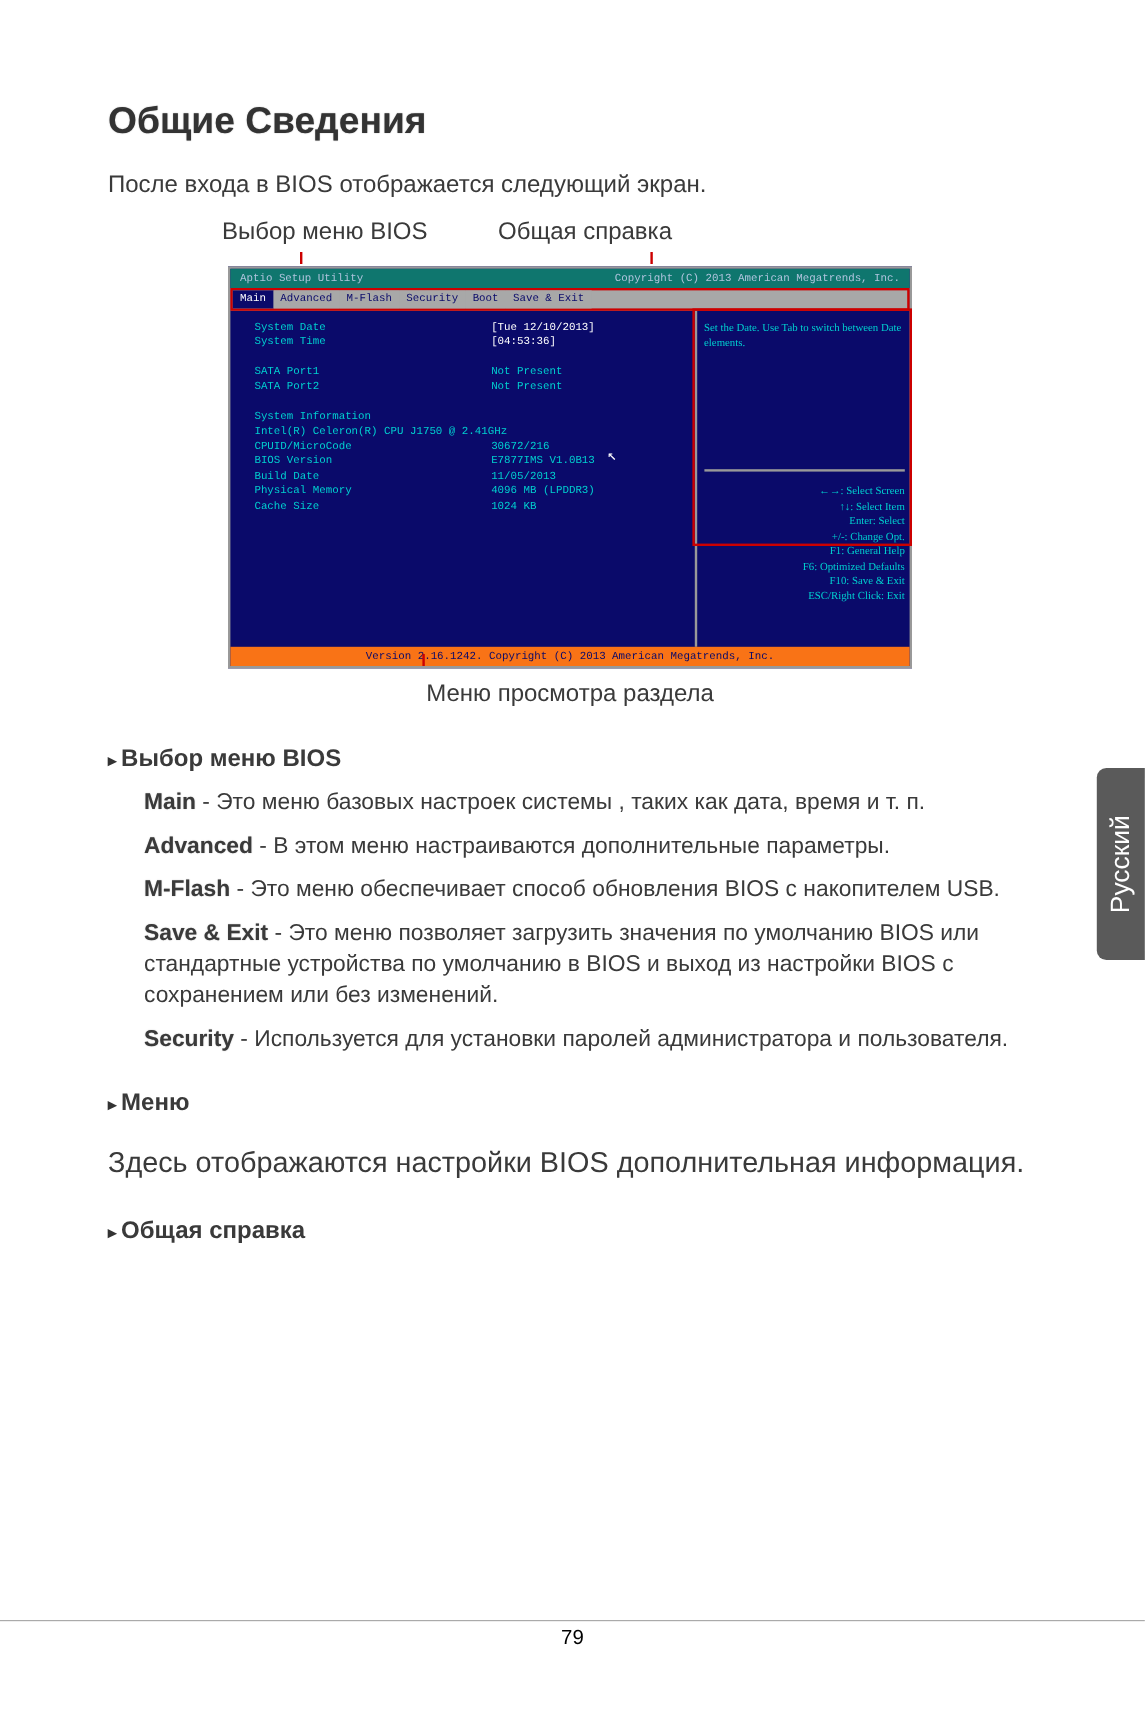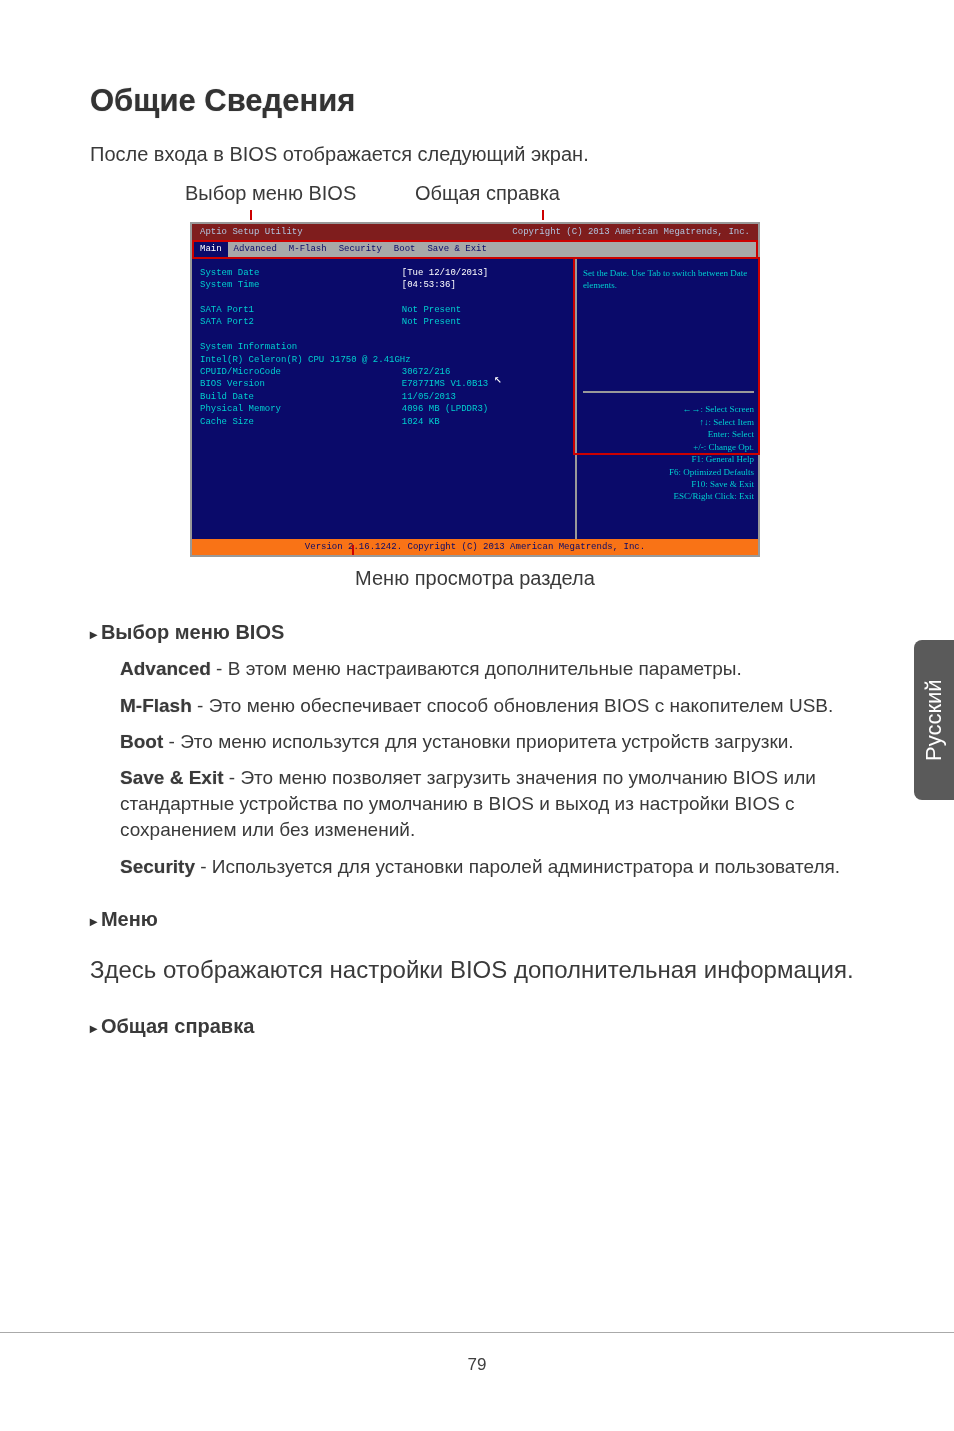--- a/index.html
+++ b/index.html
@@ -35,39 +35,39 @@
   .bioswrap {
     margin-left:100px;
     width:570px;
     border:2px solid #999;
     background:#0a0a6a;
     color:#fff;
     font-family: 'Courier New', monospace;
     font-size:9px;
   }
   .biostop {
-    background:#7f1d1d;
+    background:#0f766e;
     color:#b0c4de;
     display:flex;
     justify-content:space-between;
     padding:2px 8px;
     font-size:9px;
   }
   .biosmenu {
     background:#a8a8a8;
     color:#0a0a6a;
     display:flex;
     padding:0 0;
     border:2px solid #c00;
     border-left-width:2px;
     border-right-width:2px;
   }
   .biosmenu .tab { padding:1px 6px; background:#a8a8a8; color:#0a0a6a; }
   .biosmenu .tab.active { background:#0a0a6a; color:#fff; }
-  .biosbody { display:flex; }
+  .biosbody { display:flex;margin-left:12px; }
   .bios-left { width:68%; border-right:2px solid #999; padding:8px 8px 60px 8px; min-height:280px; position:relative;}
   .bios-right { width:32%; padding:8px 4px 8px 6px; position:relative; min-height:280px;font-family:Liberation Serif, serif;}
   .kv { display:flex; color:#00cfcf; }
   .kv .k { width:55%; }
   .kv .v { color:#fff; }
   .bios-right-top { height:48%; border-bottom:2px solid #999; color:#00cfcf; padding-bottom:8px;}
   .bios-right-bot { color:#00cfcf; padding-top:10px;text-align:right; }
   .biosfoot { background:#f97316; color:#0a0a6a; text-align:center; padding:2px 0; font-size:9px; position:relative;}
   .screenview-label { text-align:center; margin-top:8px; margin-left:0; font-size:20px;}
   .section-head { font-size:20px; font-weight:600; margin-top:26px; }
@@ -90,23 +90,23 @@
   }
   .side-tab span {
     transform:rotate(-90deg);
     font-size:22px;
   }
   .page-num {
     position:absolute;
     bottom:55px; left:0; width:954px;
     text-align:center;
     border-top:1px solid #aaa;
-    padding-top:20px;
+    padding-top:2px;
     font-size:17px;
-    color:#404040;
+    color:#000000;
   }
   .cursor { position:absolute; left:302px; top:112px; font-size:13px; color:#fff;}
   .bios-help-box { border:2px solid #c00; position:absolute; right:-2px; top:-2px; bottom:30%; left:-4px; pointer-events:none;}
   .footer-redtick { position:absolute; left:160px; bottom:0; width:2px; height:10px; background:#c00;}
 </style>
 </head>
 <body>
 
 <div class="page">
   <h1>Общие Сведения</h1>
@@ -199,23 +199,23 @@
     <div class="biosfoot">
       <span>Version 2.16.1242. Copyright (C) 2013 American Megatrends, Inc.</span>
       <div class="footer-redtick"></div>
     </div>
   </div>
 
   <div class="screenview-label">Меню просмотра раздела</div>
 
   <div class="section-head"><span>Выбор меню BIOS</span></div>
   <div class="items">
+    <p><span class="lab">Main</span><span> - Это меню базовых настроек системы , таких как дата, время и т. п.</span></p>
     <p><span class="lab">Advanced</span><span> - В этом меню настраиваются дополнительные параметры.</span></p>
     <p><span class="lab">M-Flash</span><span> - Это меню обеспечивает способ обновления BIOS с накопителем USB.</span></p>
-    <p><span class="lab">Boot</span><span> - Это меню использутся для установки приоритета устройств загрузки.</span></p>
     <p><span class="lab">Save &amp; Exit</span><span> - Это меню позволяет загрузить значения по умолчанию BIOS или стандартные устройства по умолчанию в BIOS и выход из настройки BIOS с сохранением или без изменений.</span></p>
     <p><span class="lab">Security</span><span> - Используется для установки паролей администратора и пользователя.</span></p>
   </div>
 
   <div class="section-head"><span>Меню</span></div>
   <div class="after-sec">Здесь отображаются настройки BIOS дополнительная информация.</div>
 
   <div class="section-head"><span>Общая справка</span></div>
 </div>
 

